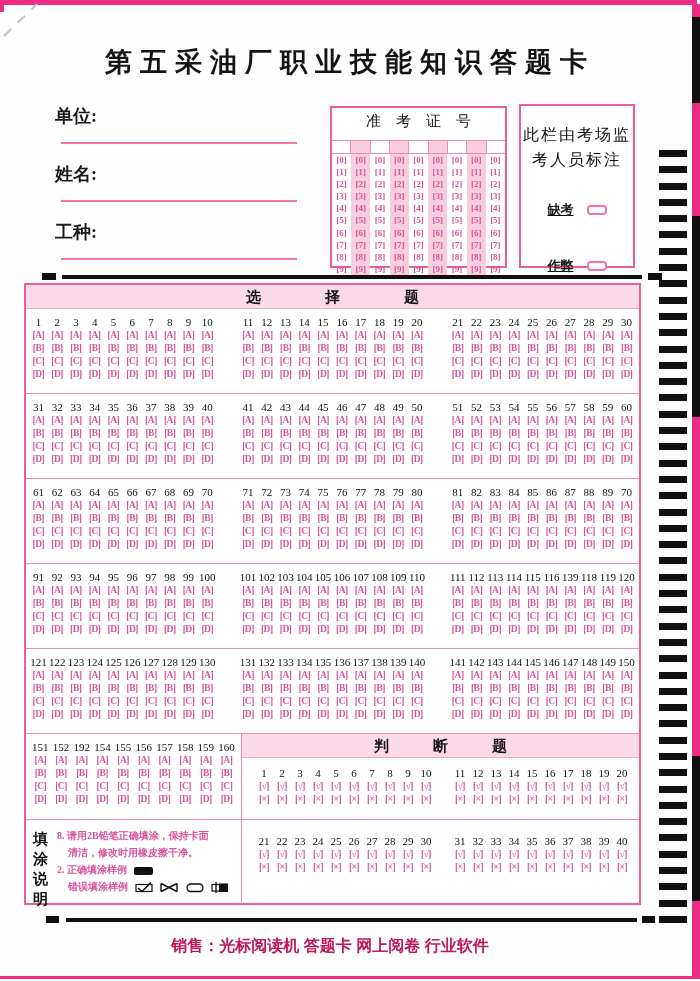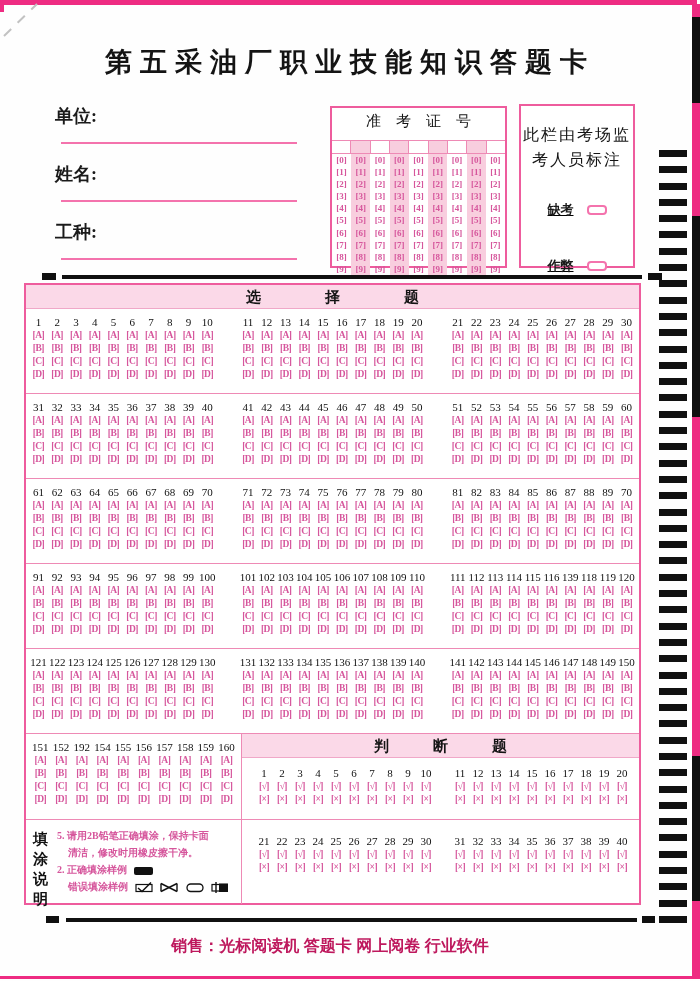--- a/index.html
+++ b/index.html
@@ -1550,21 +1550,21 @@
 
     <div class="bottom-row second">
       <div class="left-cell instructions">
         <div class="vert-label" id="vertLabel">
             <div class="vchar">填</div>
             <div class="vchar">涂</div>
             <div class="vchar">说</div>
             <div class="vchar">明</div>
           </div>
         <div class="instr-text">
-          <div>5. 请用2B铅笔正确填涂，保持卡面</div>
+          <div>8. 请用2B铅笔正确填涂，保持卡面</div>
           <div class="indent">清洁，修改时用橡皮擦干净。</div>
           <div>
             <span>2. 正确填涂样例</span>
             <span class="ex mark-solid"></span>
           </div>
           <div class="indent">
             <span>错误填涂样例</span>
             <svg class="ex" width="19" height="11">
               <rect x="1" y="2.5" width="16" height="7" fill="none" stroke="#111" stroke-width="1.2"></rect>
               <polyline points="3,6 7,9.5 16,0.5" fill="none" stroke="#111" stroke-width="1.5"></polyline>

